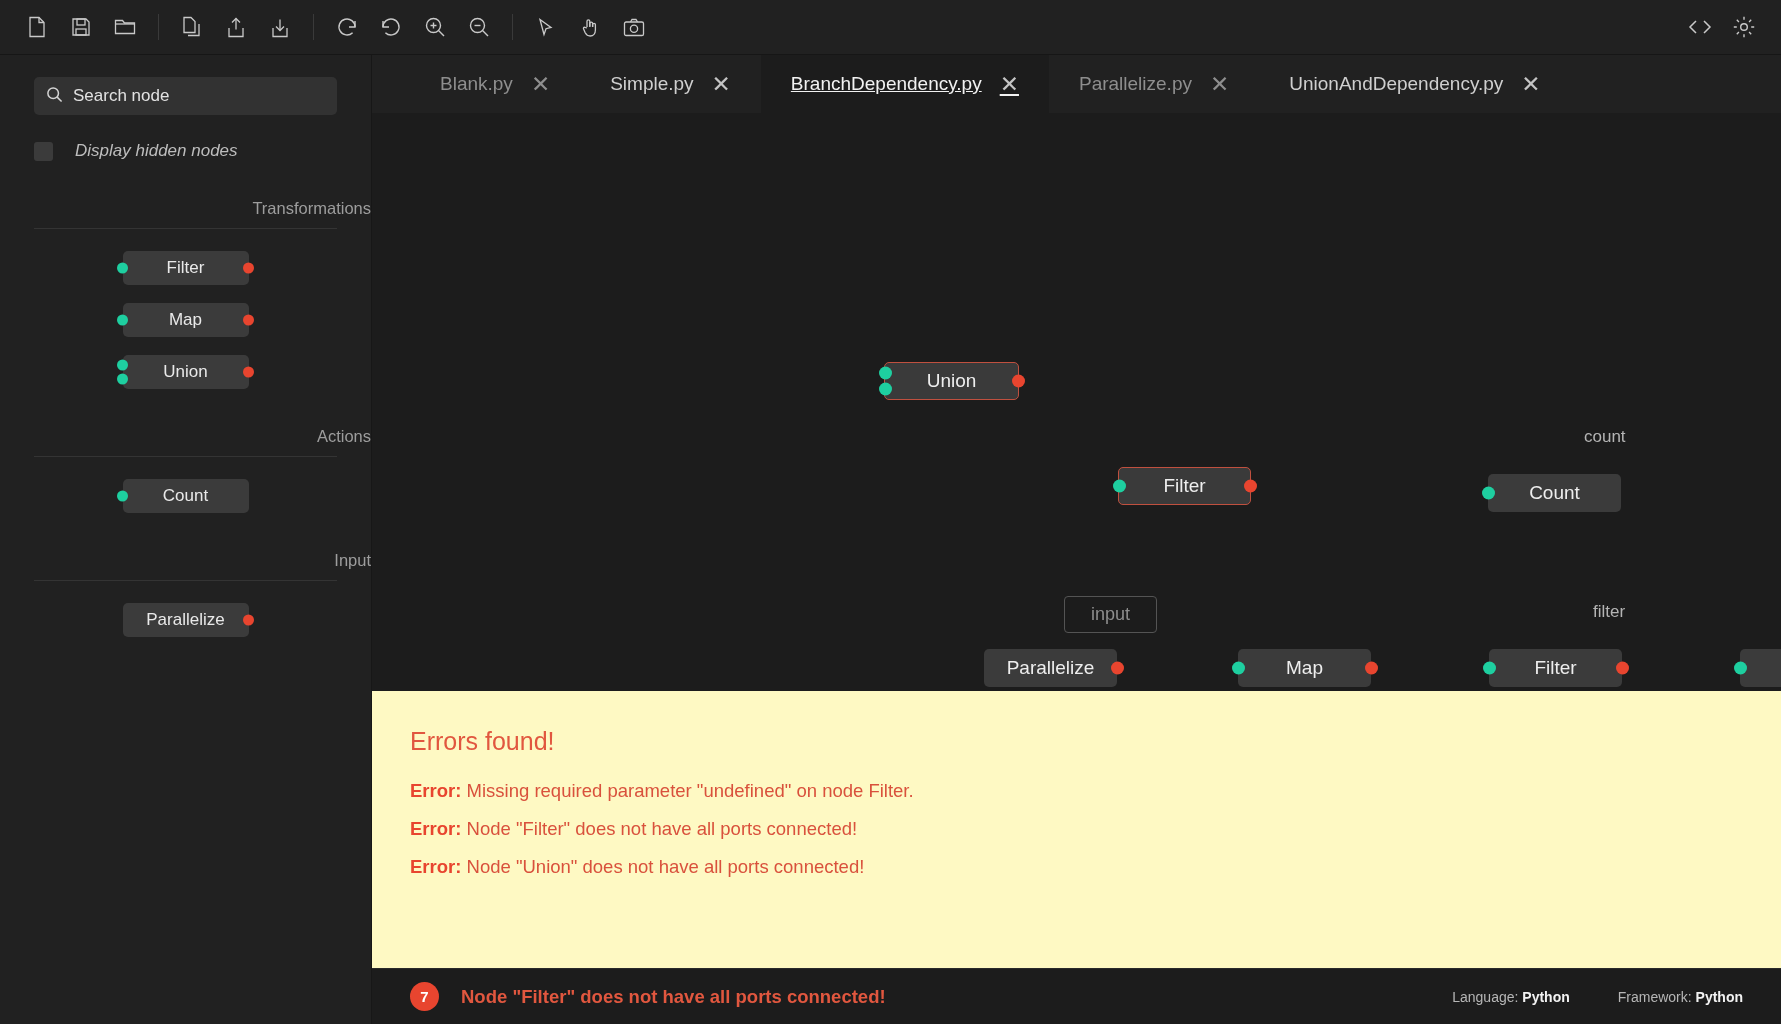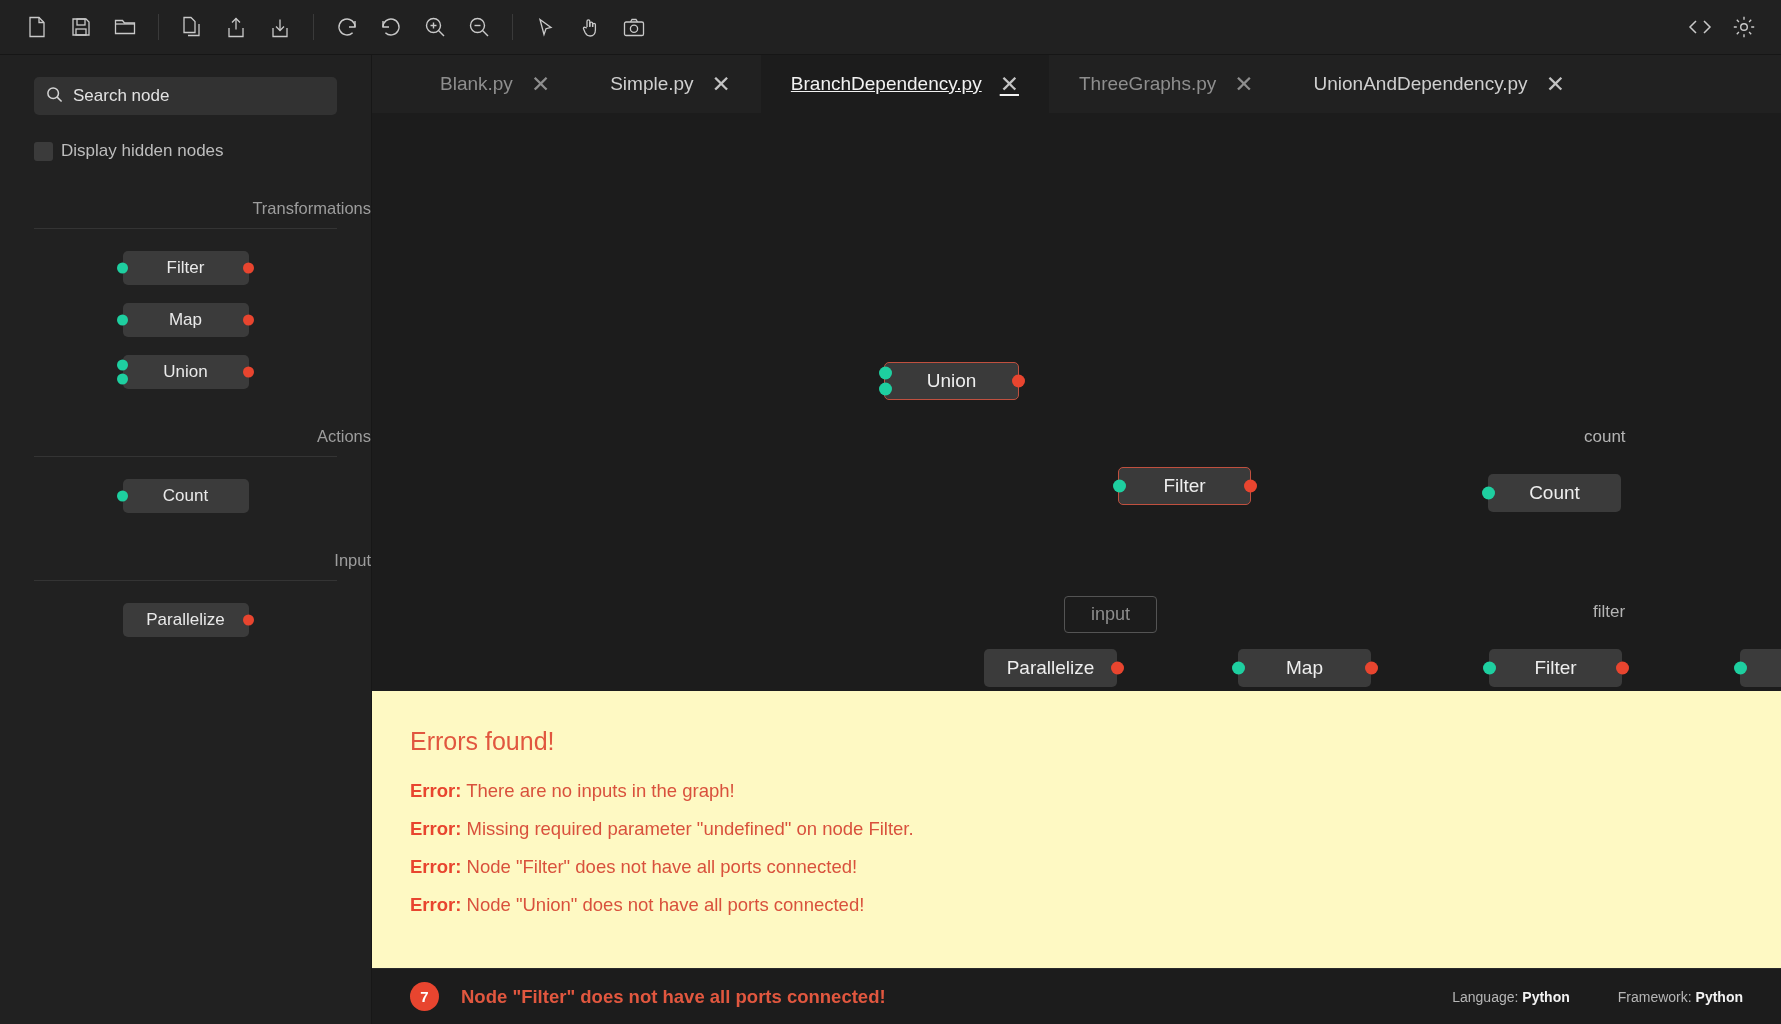--- a/index.html
+++ b/index.html
@@ -53,22 +53,22 @@
   }
   .search-wrap input {
     background: transparent; border: none; outline: none;
     color: #e8e8e8; font-size: 17px;
     font-family: "Liberation Sans", sans-serif;
     width: 100%;
   }
   .search-wrap input::placeholder { color: #e2e2e2; }
 
   .checkbox-row {
-    display: flex; align-items: flex-end; gap: 8px;
-    margin: 26px 0 0 34px; cursor: pointer;
+    display: flex; align-items: flex-end; gap: 22px;
+    margin: 26px 0 0 34px; cursor: pointer; font-style: italic;
   }
   .cb-box {
     width: 19px; height: 19px; border-radius: 3px;
     background: #3b3b3b;
   }
   .cb-label { color: #bdbdbd; font-size: 17px; }
 
   .section { margin-top: 38px; text-align: right; }
   .section-title {
     color: #9d9d9d; font-size: 16.5px;
@@ -377,21 +377,21 @@
         </div>
         <div class="tab">
           <span>Simple.py</span>
           <span class="tab-close">✕</span>
         </div>
         <div class="tab active">
           <span>BranchDependency.py</span>
           <span class="tab-close">✕</span>
         </div>
         <div class="tab dim">
-          <span>ThreeGraphs.py</span>
+          <span>Parallelize.py</span>
           <span class="tab-close">✕</span>
         </div>
         <div class="tab">
           <span>UnionAndDependency.py</span>
           <span class="tab-close">✕</span>
         </div>
       </div>
 
       <div class="canvas">
 
@@ -455,24 +455,20 @@
         <div class="gnode" style="left:1368px; top:536px; width:133px; height:38px;">
           <span class="gport in"></span>
 
         </div>
       </div>
 
       <div class="errpanel">
         <div class="err-head">Errors found!</div>
         <div class="err-line">
           <b>Error:</b>
-          <span>There are no inputs in the graph!</span>
-        </div>
-        <div class="err-line">
-          <b>Error:</b>
           <span>Missing required parameter "undefined" on node Filter.</span>
         </div>
         <div class="err-line">
           <b>Error:</b>
           <span>Node "Filter" does not have all ports connected!</span>
         </div>
         <div class="err-line">
           <b>Error:</b>
           <span>Node "Union" does not have all ports connected!</span>
         </div>

